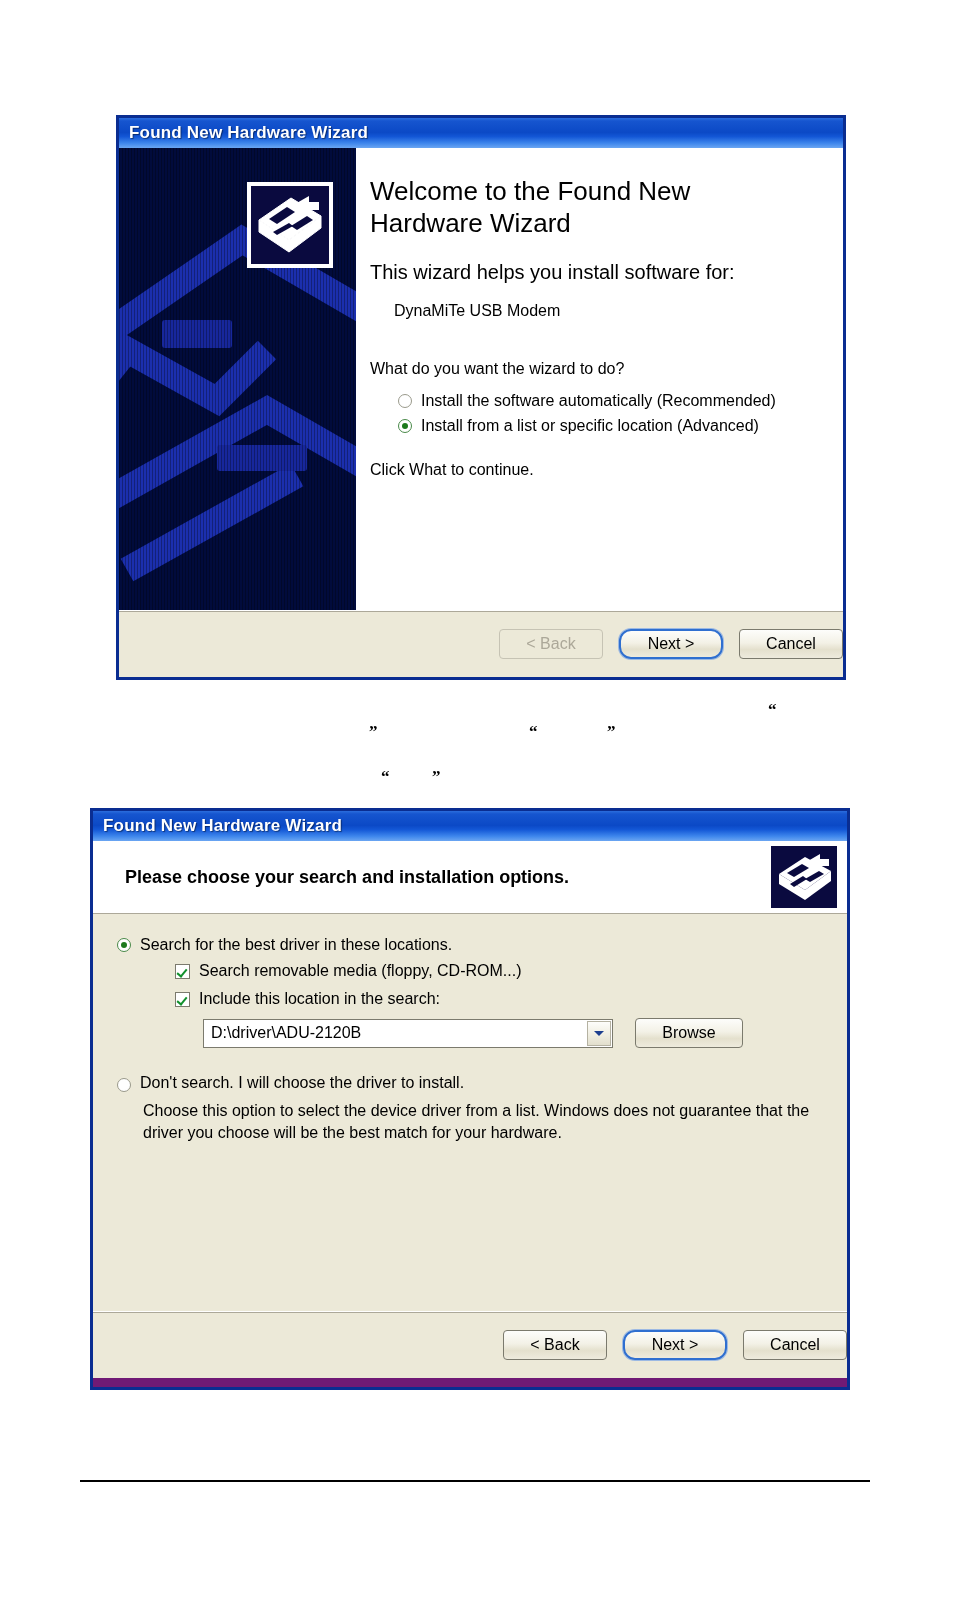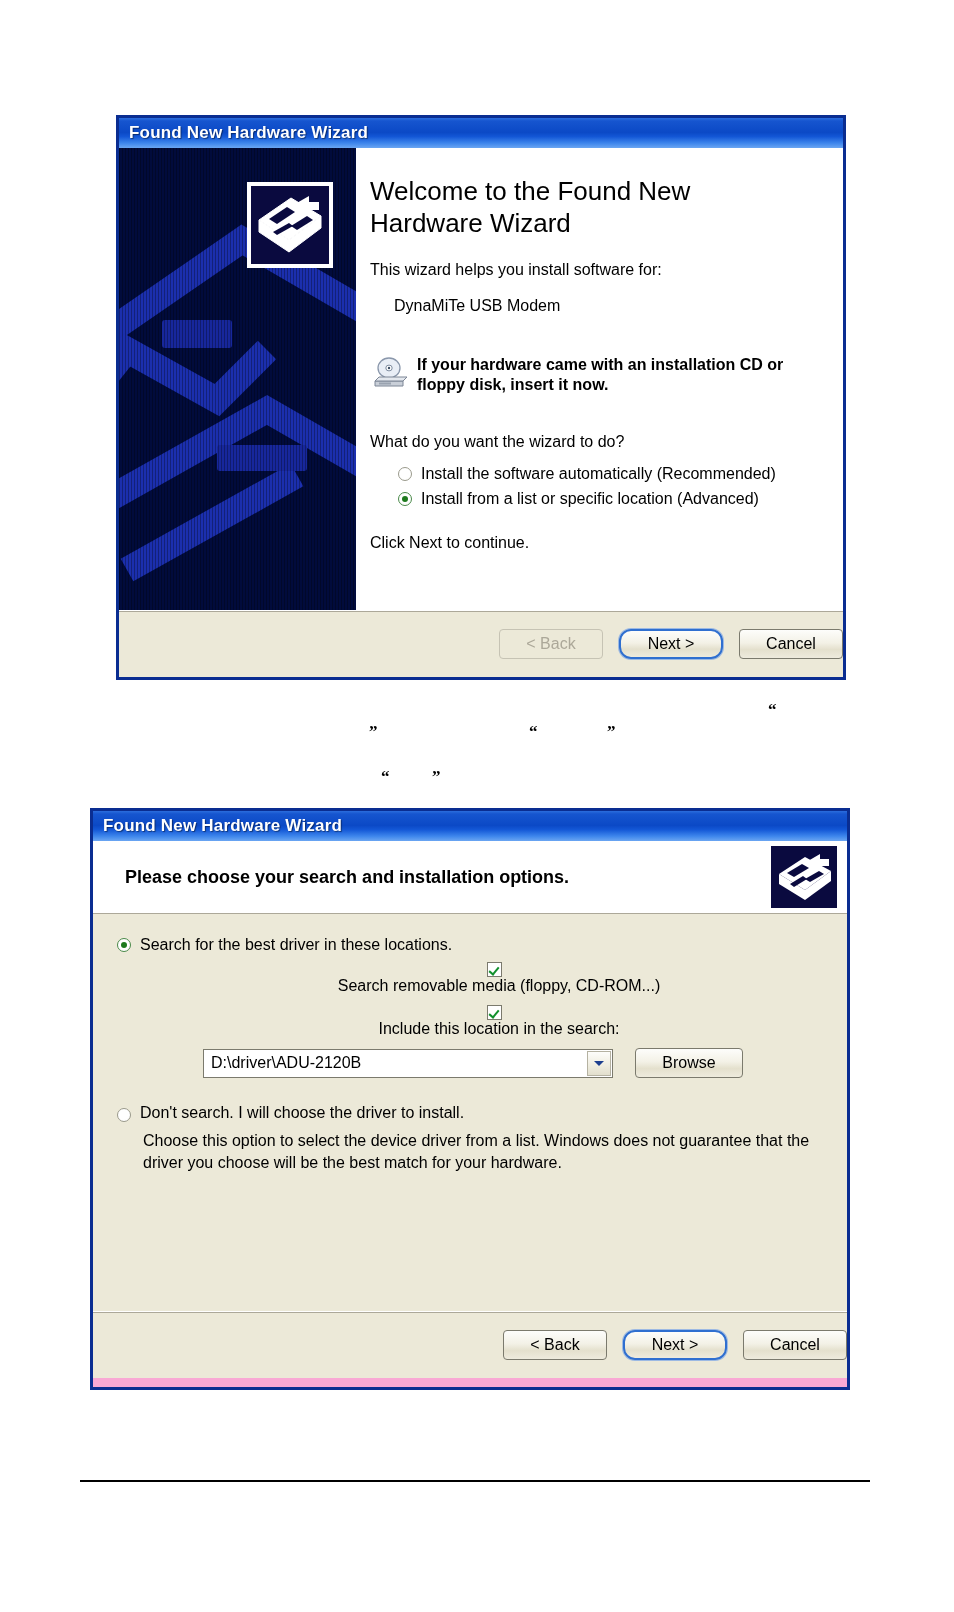--- a/index.html
+++ b/index.html
@@ -11,21 +11,21 @@
     width: 954px;
     height: 1612px;
     position: relative;
     font-family: "Liberation Sans", sans-serif;
     overflow: hidden;
   }
 
   
   .wizard {
     position: absolute;
-    background: #f9a8d4;
+    background: #701a75;
     border: 3px solid #0a2d91;
     box-sizing: border-box;
   }
   .titlebar {
     height: 30px;
     background: linear-gradient(to bottom,
         #2b6ddd 0%, #1655cf 10%, #0b49c6 48%,
         #1357d6 62%, #3e86ec 84%, #6ba6f2 100%);
     display: flex;
     align-items: center;
@@ -95,21 +95,21 @@
   }
   .welcome-heading {
     font-size: 26px;
     color: #000000;
     line-height: 1.22;
     margin: 0 0 22px 0;
     font-weight: normal;
     max-width: 430px;
   }
   .welcome-line {
-    font-size: 16px;
+    font-size: 20px;
     color: #000000;
     margin-bottom: 18px;
   }
   .welcome-device {
     font-size: 16px;
     color: #000000;
     margin-left: 24px;
     margin-bottom: 40px;
   }
   .cd-notice {
@@ -253,21 +253,20 @@
     font-size: 16px;
     line-height: 1.35;
     margin: 0 0 16px 26px;
     max-width: 690px;
   }
   .opt-check-row {
     display: flex;
     align-items: center;
     font-size: 16px;
     margin: 0 0 10px 58px;
-    flex-direction: column;
   }
   .checkbox {
     width: 15px;
     height: 15px;
     border: 1px solid #7b7a6d;
     background: #ffffff;
     flex: none;
     margin-right: 9px;
     position: relative;
     box-sizing: border-box;
@@ -394,44 +393,33 @@
           </g>
         </svg>
       </div>
     </div>
 
     <div class="welcome-main">
       <h1 class="welcome-heading">Welcome to the Found New Hardware Wizard</h1>
       <div class="welcome-line">This wizard helps you install software for:</div>
       <div class="welcome-device">DynaMiTe USB Modem</div>
 
-      <div class="cd-notice">
-        <svg class="cd-icon" viewBox="0 0 38 34">
-          <ellipse cx="19" cy="11" rx="11" ry="10" fill="#e9eef6" stroke="#8a97ab" stroke-width="1.3"></ellipse>
-          <ellipse cx="19" cy="11" rx="3.2" ry="2.9" fill="#ffffff" stroke="#7c8a9e" stroke-width="1"></ellipse>
-          <circle cx="19" cy="11" r="1.2" fill="#3a4b63"></circle>
-          <path d="M5 24 L33 24 L33 29 L5 29 Z" fill="#c9cfd8" stroke="#7d8696" stroke-width="1"></path>
-          <path d="M5 24 L9 20 L37 20 L33 24 Z" fill="#e4e8ee" stroke="#7d8696" stroke-width="1"></path>
-          <rect x="9" y="25.5" width="12" height="2" fill="#9aa3b0"></rect>
-        </svg>
-        <div class="cd-notice-text">If your hardware came with an installation CD or floppy disk, insert it now.</div>
-      </div>
 
       <div class="question">What do you want the wizard to do?</div>
 
       <div class="radio-row">
         <span class="radio"></span>
         <span>Install the software automatically (Recommended)</span>
       </div>
       <div class="radio-row">
         <span class="radio checked"></span>
         <span>Install from a list or specific location (Advanced)</span>
       </div>
 
-      <div class="click-next">Click Next to continue.</div>
+      <div class="click-next">Click What to continue.</div>
     </div>
   </div>
 
   <div class="buttonbar">
     <div class="btn disabled">&lt; Back</div>
     <div class="btn default">Next &gt;</div>
     <div class="btn">Cancel</div>
   </div>
 </div>
 

